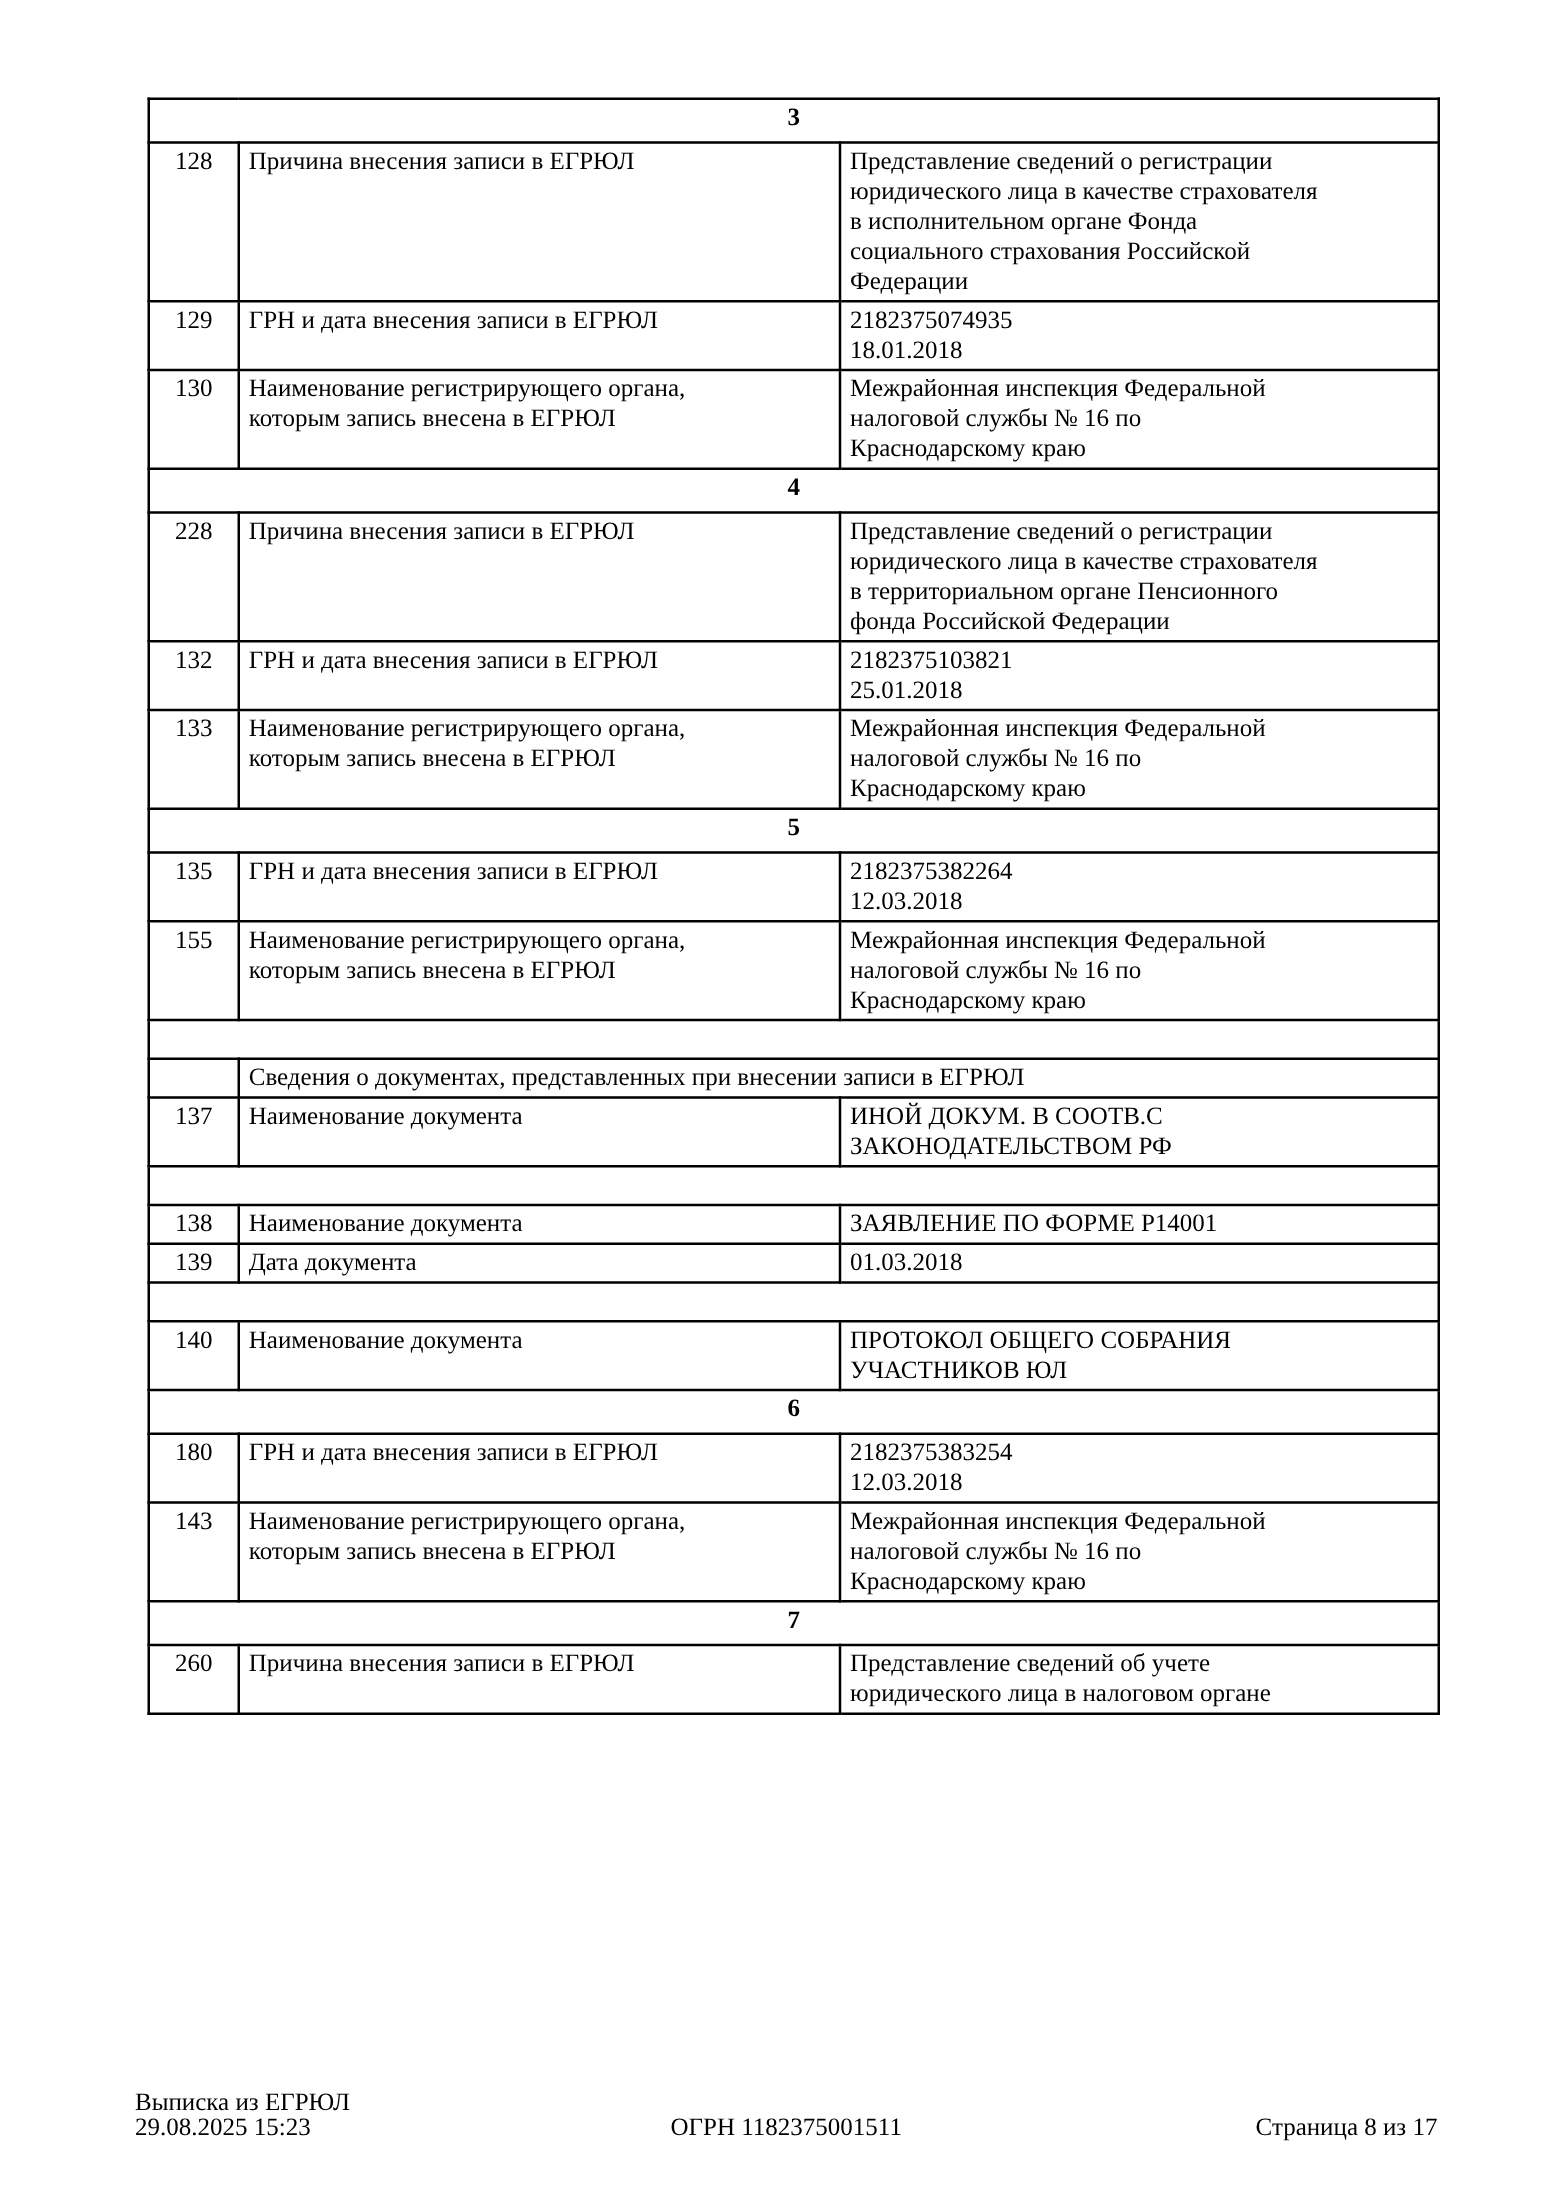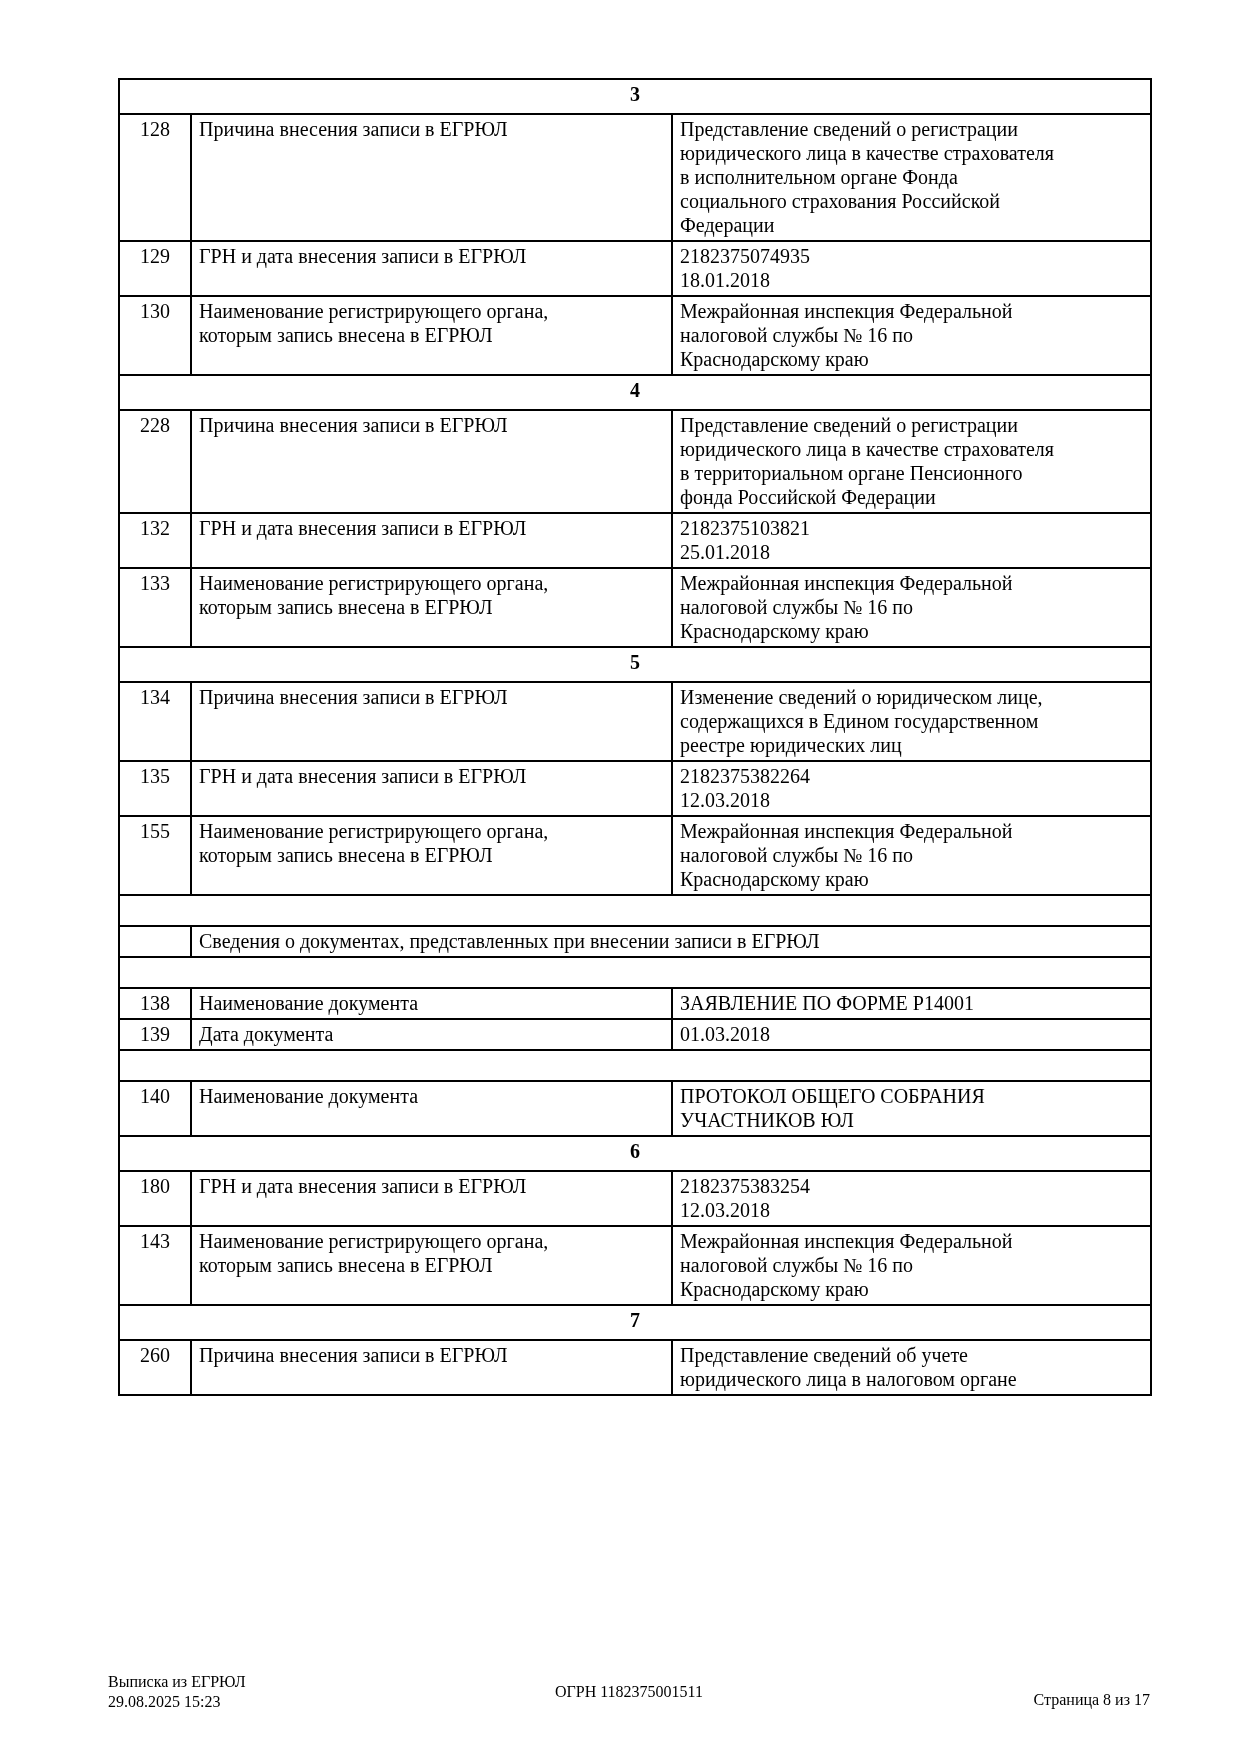--- a/index.html
+++ b/index.html
@@ -54,22 +54,22 @@
   td.cell-subheader {
     white-space: normal;
   }
   .footer {
     position: absolute;
     left: 108px;
     top: 1672px;
     width: 1042px;
     display: flex;
     justify-content: space-between;
-    align-items: center;
-    font-size: 16px;
+    align-items: flex-end;
+    font-size: 20px;
     line-height: 20px;
   }
   .footer .f-left   { flex: 1; text-align: left; }
   .footer .f-center { flex: 1; text-align: center; }
   .footer .f-right  { flex: 1; text-align: right; margin-top: 15px; }
 </style>
 </head>
 <body>
 
 <div class="page">
@@ -129,46 +129,45 @@
           <td class="cell-label">Наименование регистрирующего органа,
 которым запись внесена в ЕГРЮЛ</td>
           <td class="cell-value">Межрайонная инспекция Федеральной
 налоговой службы № 16 по
 Краснодарскому краю</td>
         </tr>
         <tr>
           <td class="cell-section" colspan="3">5</td>
         </tr>
         <tr>
-          <td class="cell-num">134</td>
-          <td class="cell-label">Причина внесения записи в ЕГРЮЛ</td>
-          <td class="cell-value">Изменение сведений о юридическом лице,
-содержащихся в Едином государственном
-реестре юридических лиц</td>
-        </tr>
-        <tr>
           <td class="cell-num">135</td>
           <td class="cell-label">ГРН и дата внесения записи в ЕГРЮЛ</td>
           <td class="cell-value">2182375382264
 12.03.2018</td>
         </tr>
         <tr>
           <td class="cell-num">155</td>
           <td class="cell-label">Наименование регистрирующего органа,
 которым запись внесена в ЕГРЮЛ</td>
           <td class="cell-value">Межрайонная инспекция Федеральной
 налоговой службы № 16 по
 Краснодарскому краю</td>
         </tr>
         <tr>
           <td class="cell-spacer" colspan="3"></td>
         </tr>
         <tr>
           <td class="cell-num"></td>
           <td class="cell-subheader" colspan="2">Сведения о документах, представленных при внесении записи в ЕГРЮЛ</td>
+        </tr>
+        <tr>
+          <td class="cell-num">137</td>
+          <td class="cell-label">Наименование документа</td>
+          <td class="cell-value">ИНОЙ ДОКУМ. В СООТВ.С
+ЗАКОНОДАТЕЛЬСТВОМ РФ</td>
         </tr>
         <tr>
           <td class="cell-spacer" colspan="3"></td>
         </tr>
         <tr>
           <td class="cell-num">138</td>
           <td class="cell-label">Наименование документа</td>
           <td class="cell-value">ЗАЯВЛЕНИЕ ПО ФОРМЕ Р14001</td>
         </tr>
         <tr>

